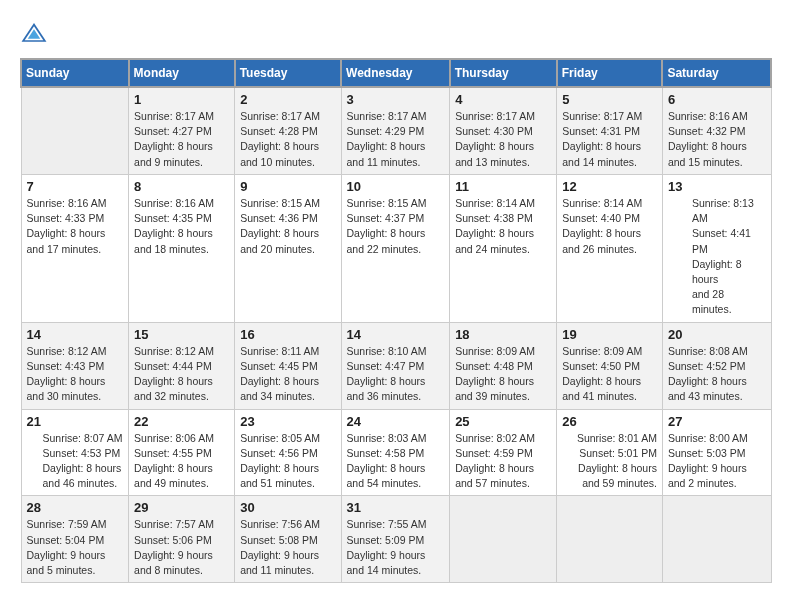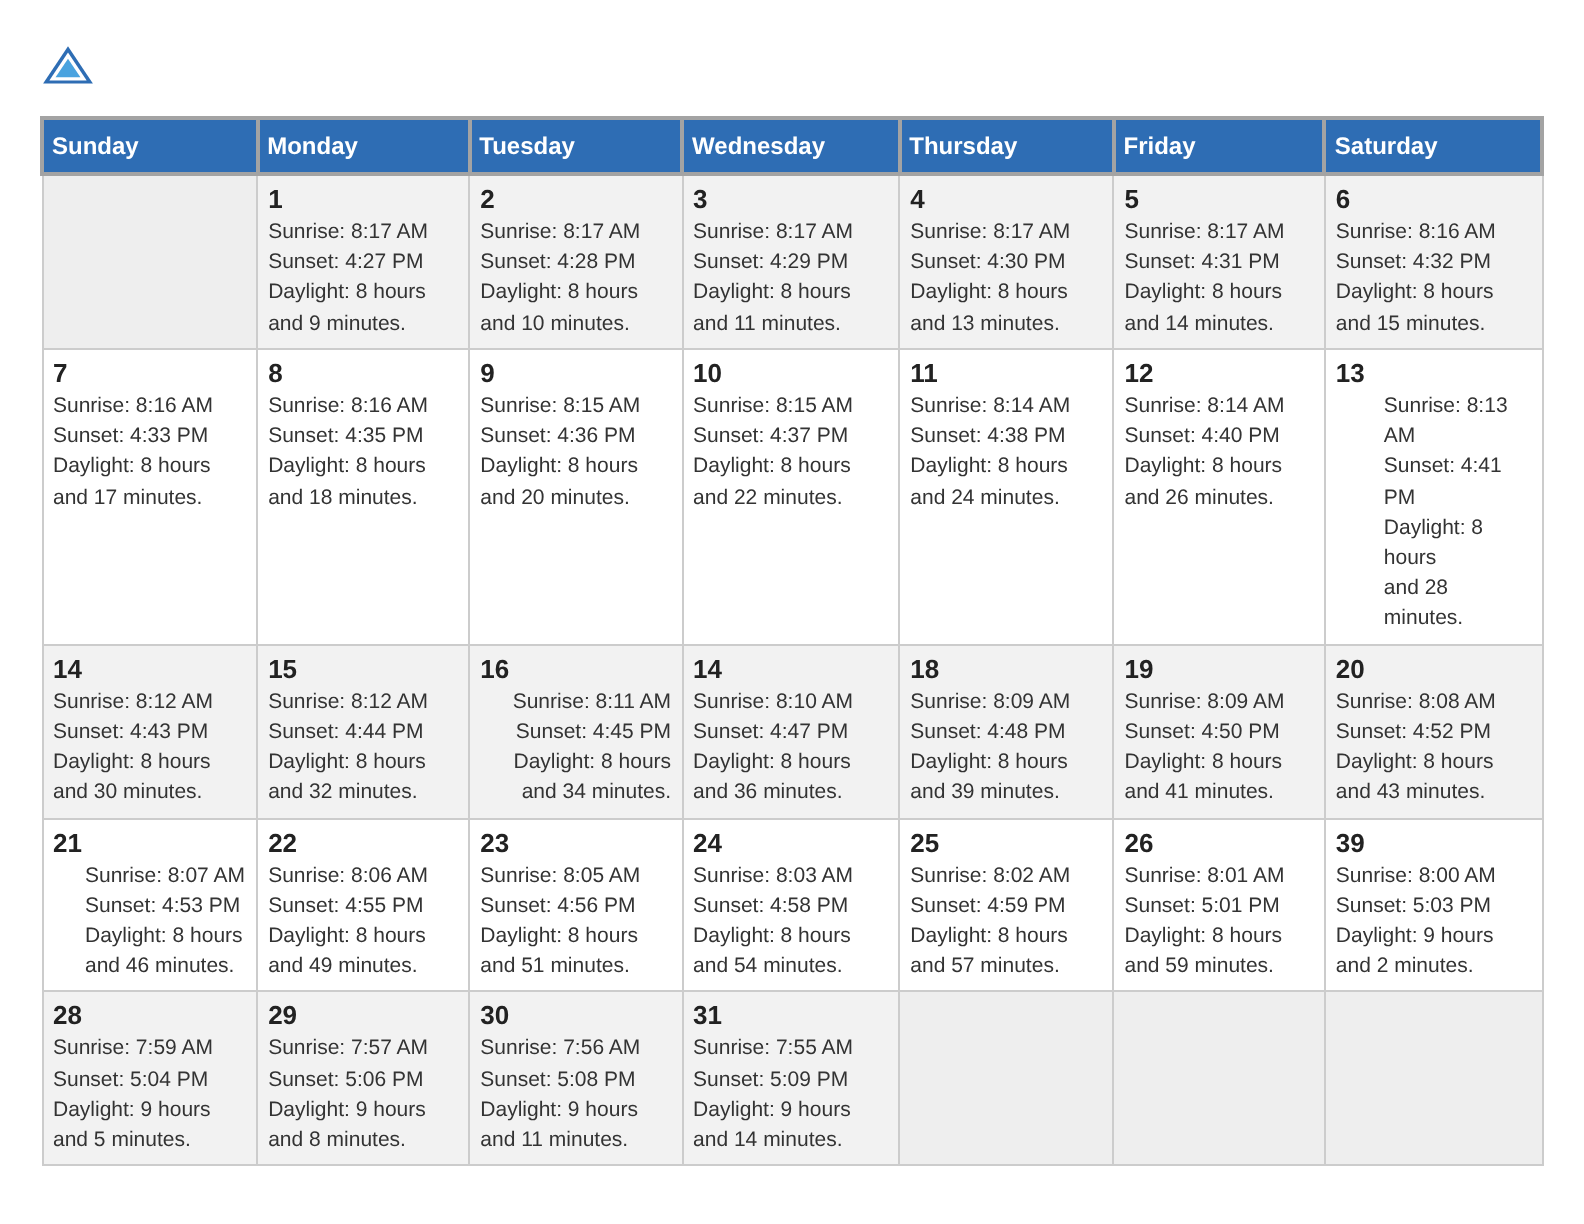--- a/index.html
+++ b/index.html
@@ -238,21 +238,21 @@
           </td>
           <td>
             <span class="day-num">15</span>
             <div class="day-info" style="white-space: pre-line;">Sunrise: 8:12 AM
 Sunset: 4:44 PM
 Daylight: 8 hours
 and 32 minutes.</div>
           </td>
           <td>
             <span class="day-num">16</span>
-            <div class="day-info" style="white-space: pre-line; text-align: right;">Sunrise: 8:11 AM
+            <div class="day-info" style="white-space: pre-line;">Sunrise: 8:11 AM
 Sunset: 4:45 PM
 Daylight: 8 hours
 and 34 minutes.</div>
           </td>
           <td>
             <span class="day-num">14</span>
             <div class="day-info" style="white-space: pre-line;">Sunrise: 8:10 AM
 Sunset: 4:47 PM
 Daylight: 8 hours
 and 36 minutes.</div>
@@ -310,27 +310,27 @@
           </td>
           <td>
             <span class="day-num">25</span>
             <div class="day-info" style="white-space: pre-line;">Sunrise: 8:02 AM
 Sunset: 4:59 PM
 Daylight: 8 hours
 and 57 minutes.</div>
           </td>
           <td>
             <span class="day-num">26</span>
-            <div class="day-info" style="white-space: pre-line;">Sunrise: 8:01 AM
+            <div class="day-info" style="white-space: pre-line; text-align: right;">Sunrise: 8:01 AM
 Sunset: 5:01 PM
 Daylight: 8 hours
 and 59 minutes.</div>
           </td>
           <td>
-            <span class="day-num">39</span>
+            <span class="day-num">27</span>
             <div class="day-info" style="white-space: pre-line;">Sunrise: 8:00 AM
 Sunset: 5:03 PM
 Daylight: 9 hours
 and 2 minutes.</div>
           </td>
         </tr>
         <tr class="row-shaded">
           <td>
             <span class="day-num">28</span>
             <div class="day-info" style="white-space: pre-line;">Sunrise: 7:59 AM

